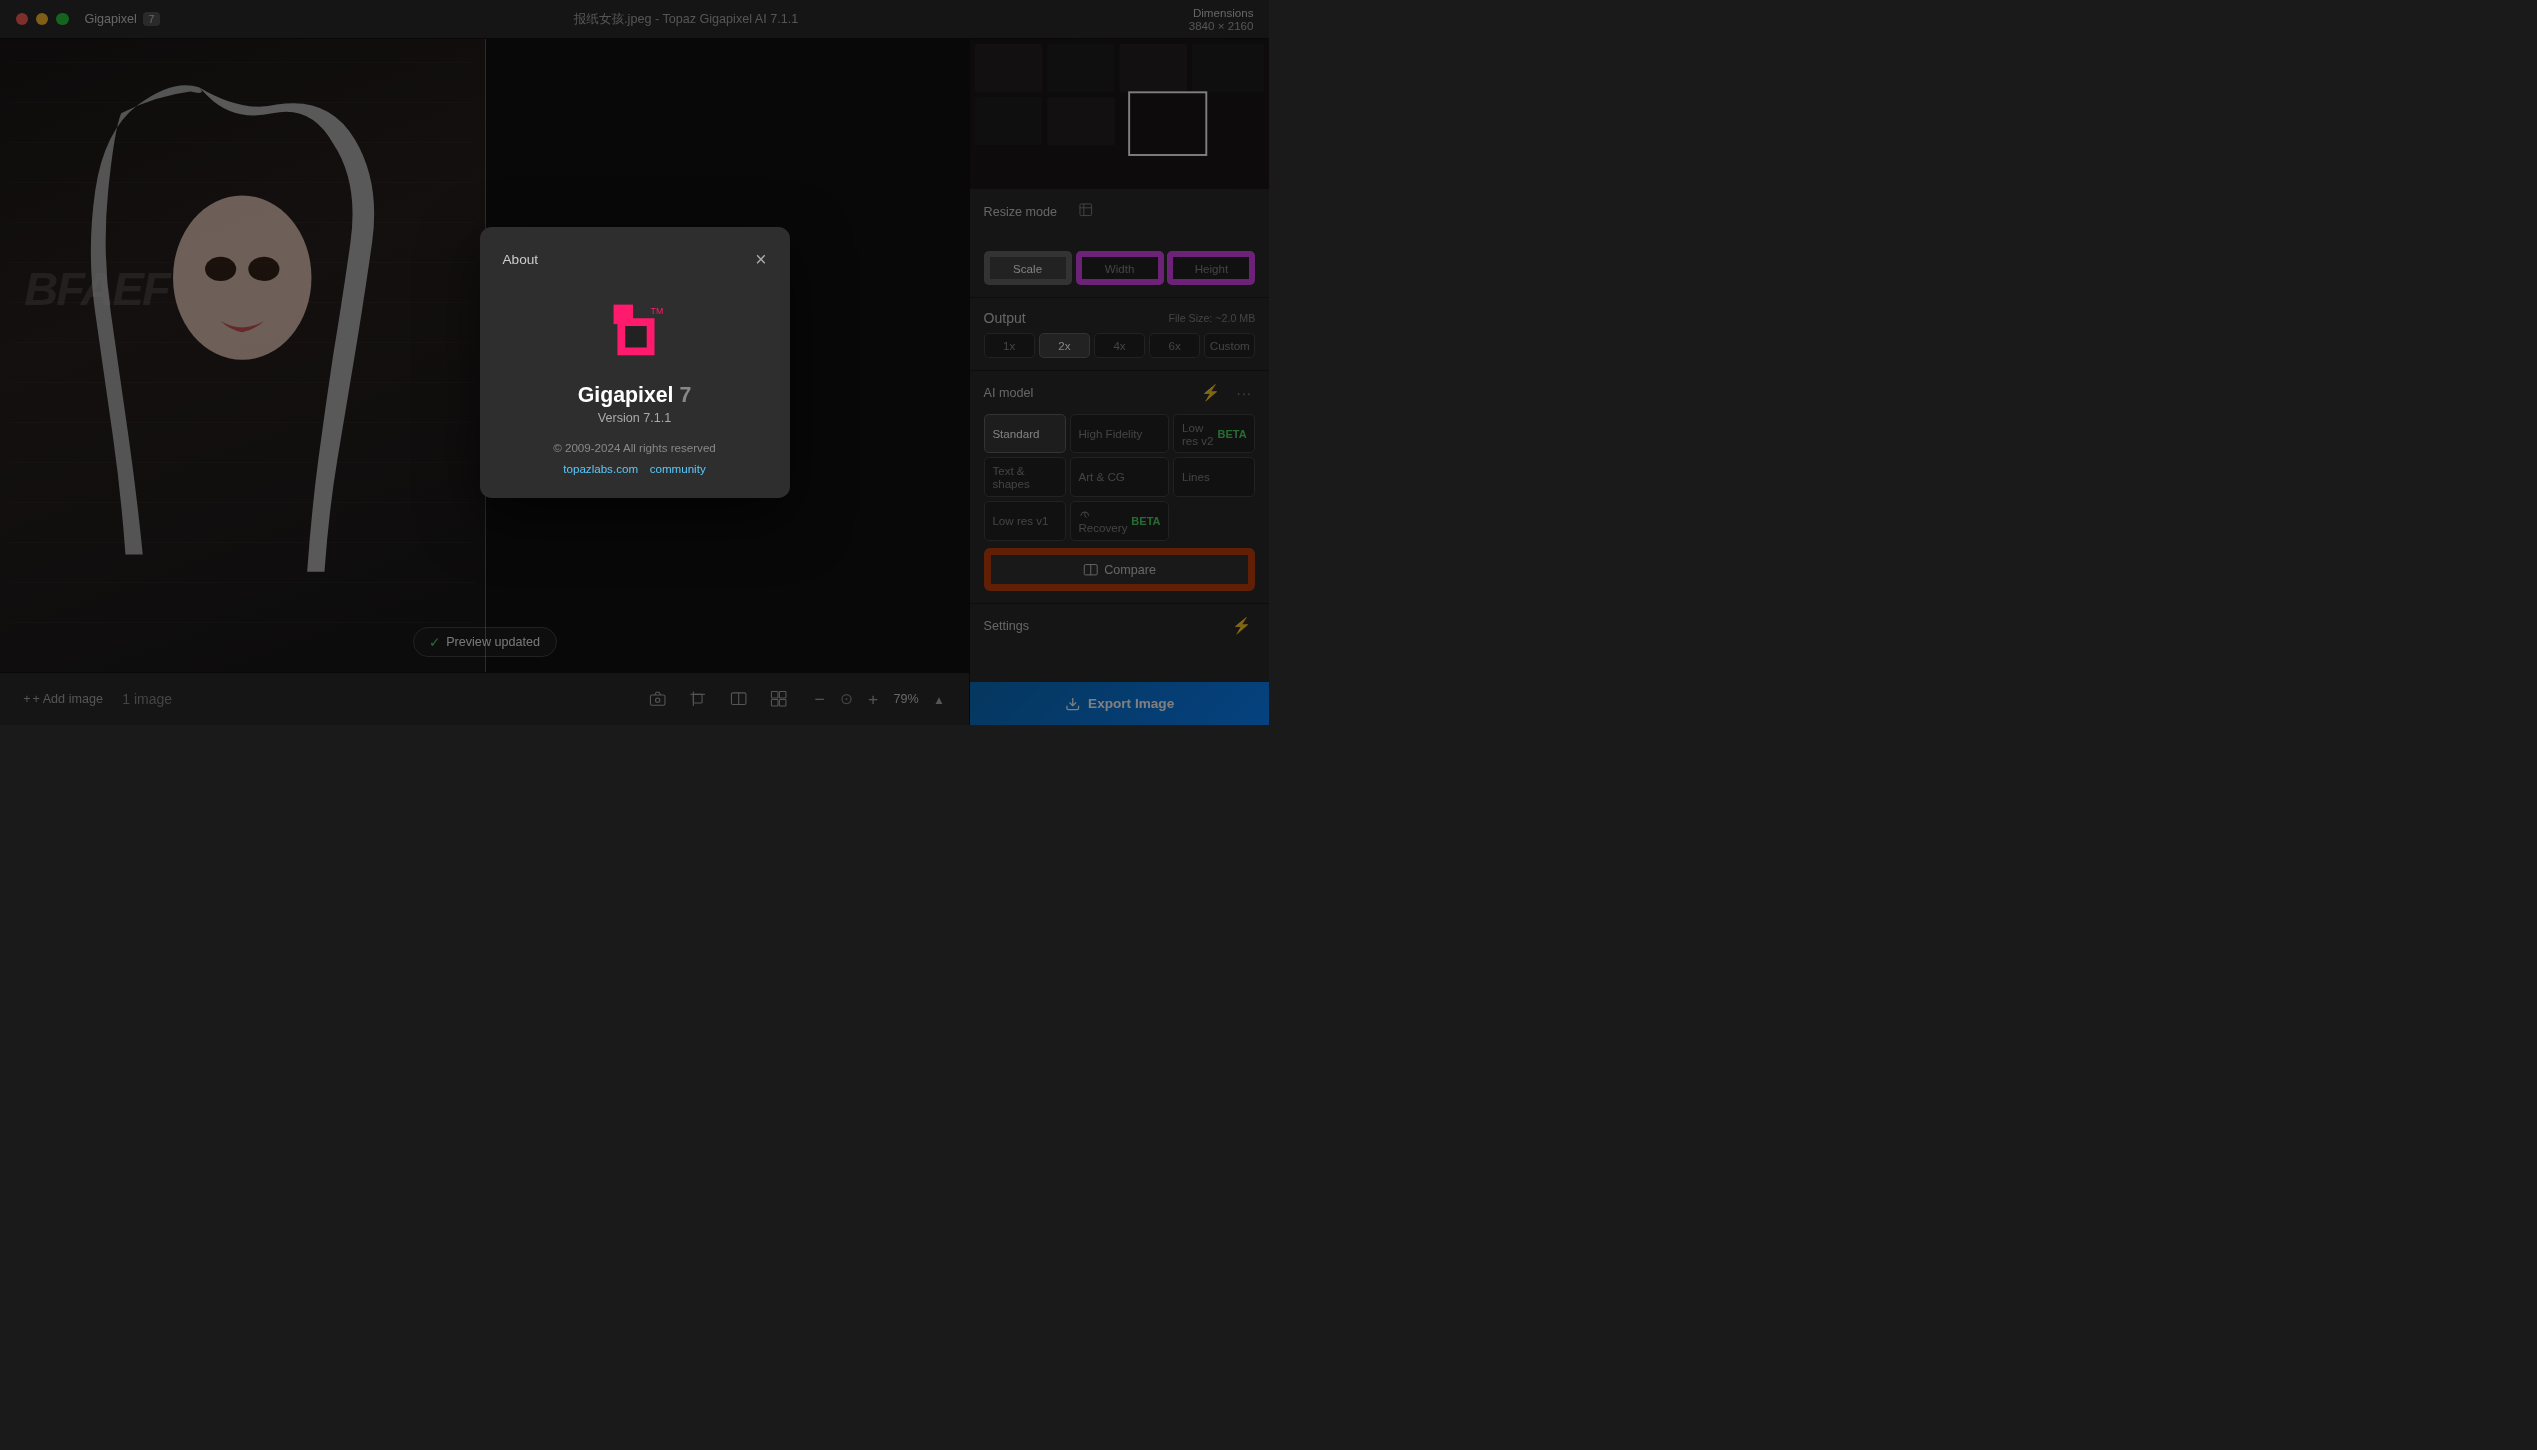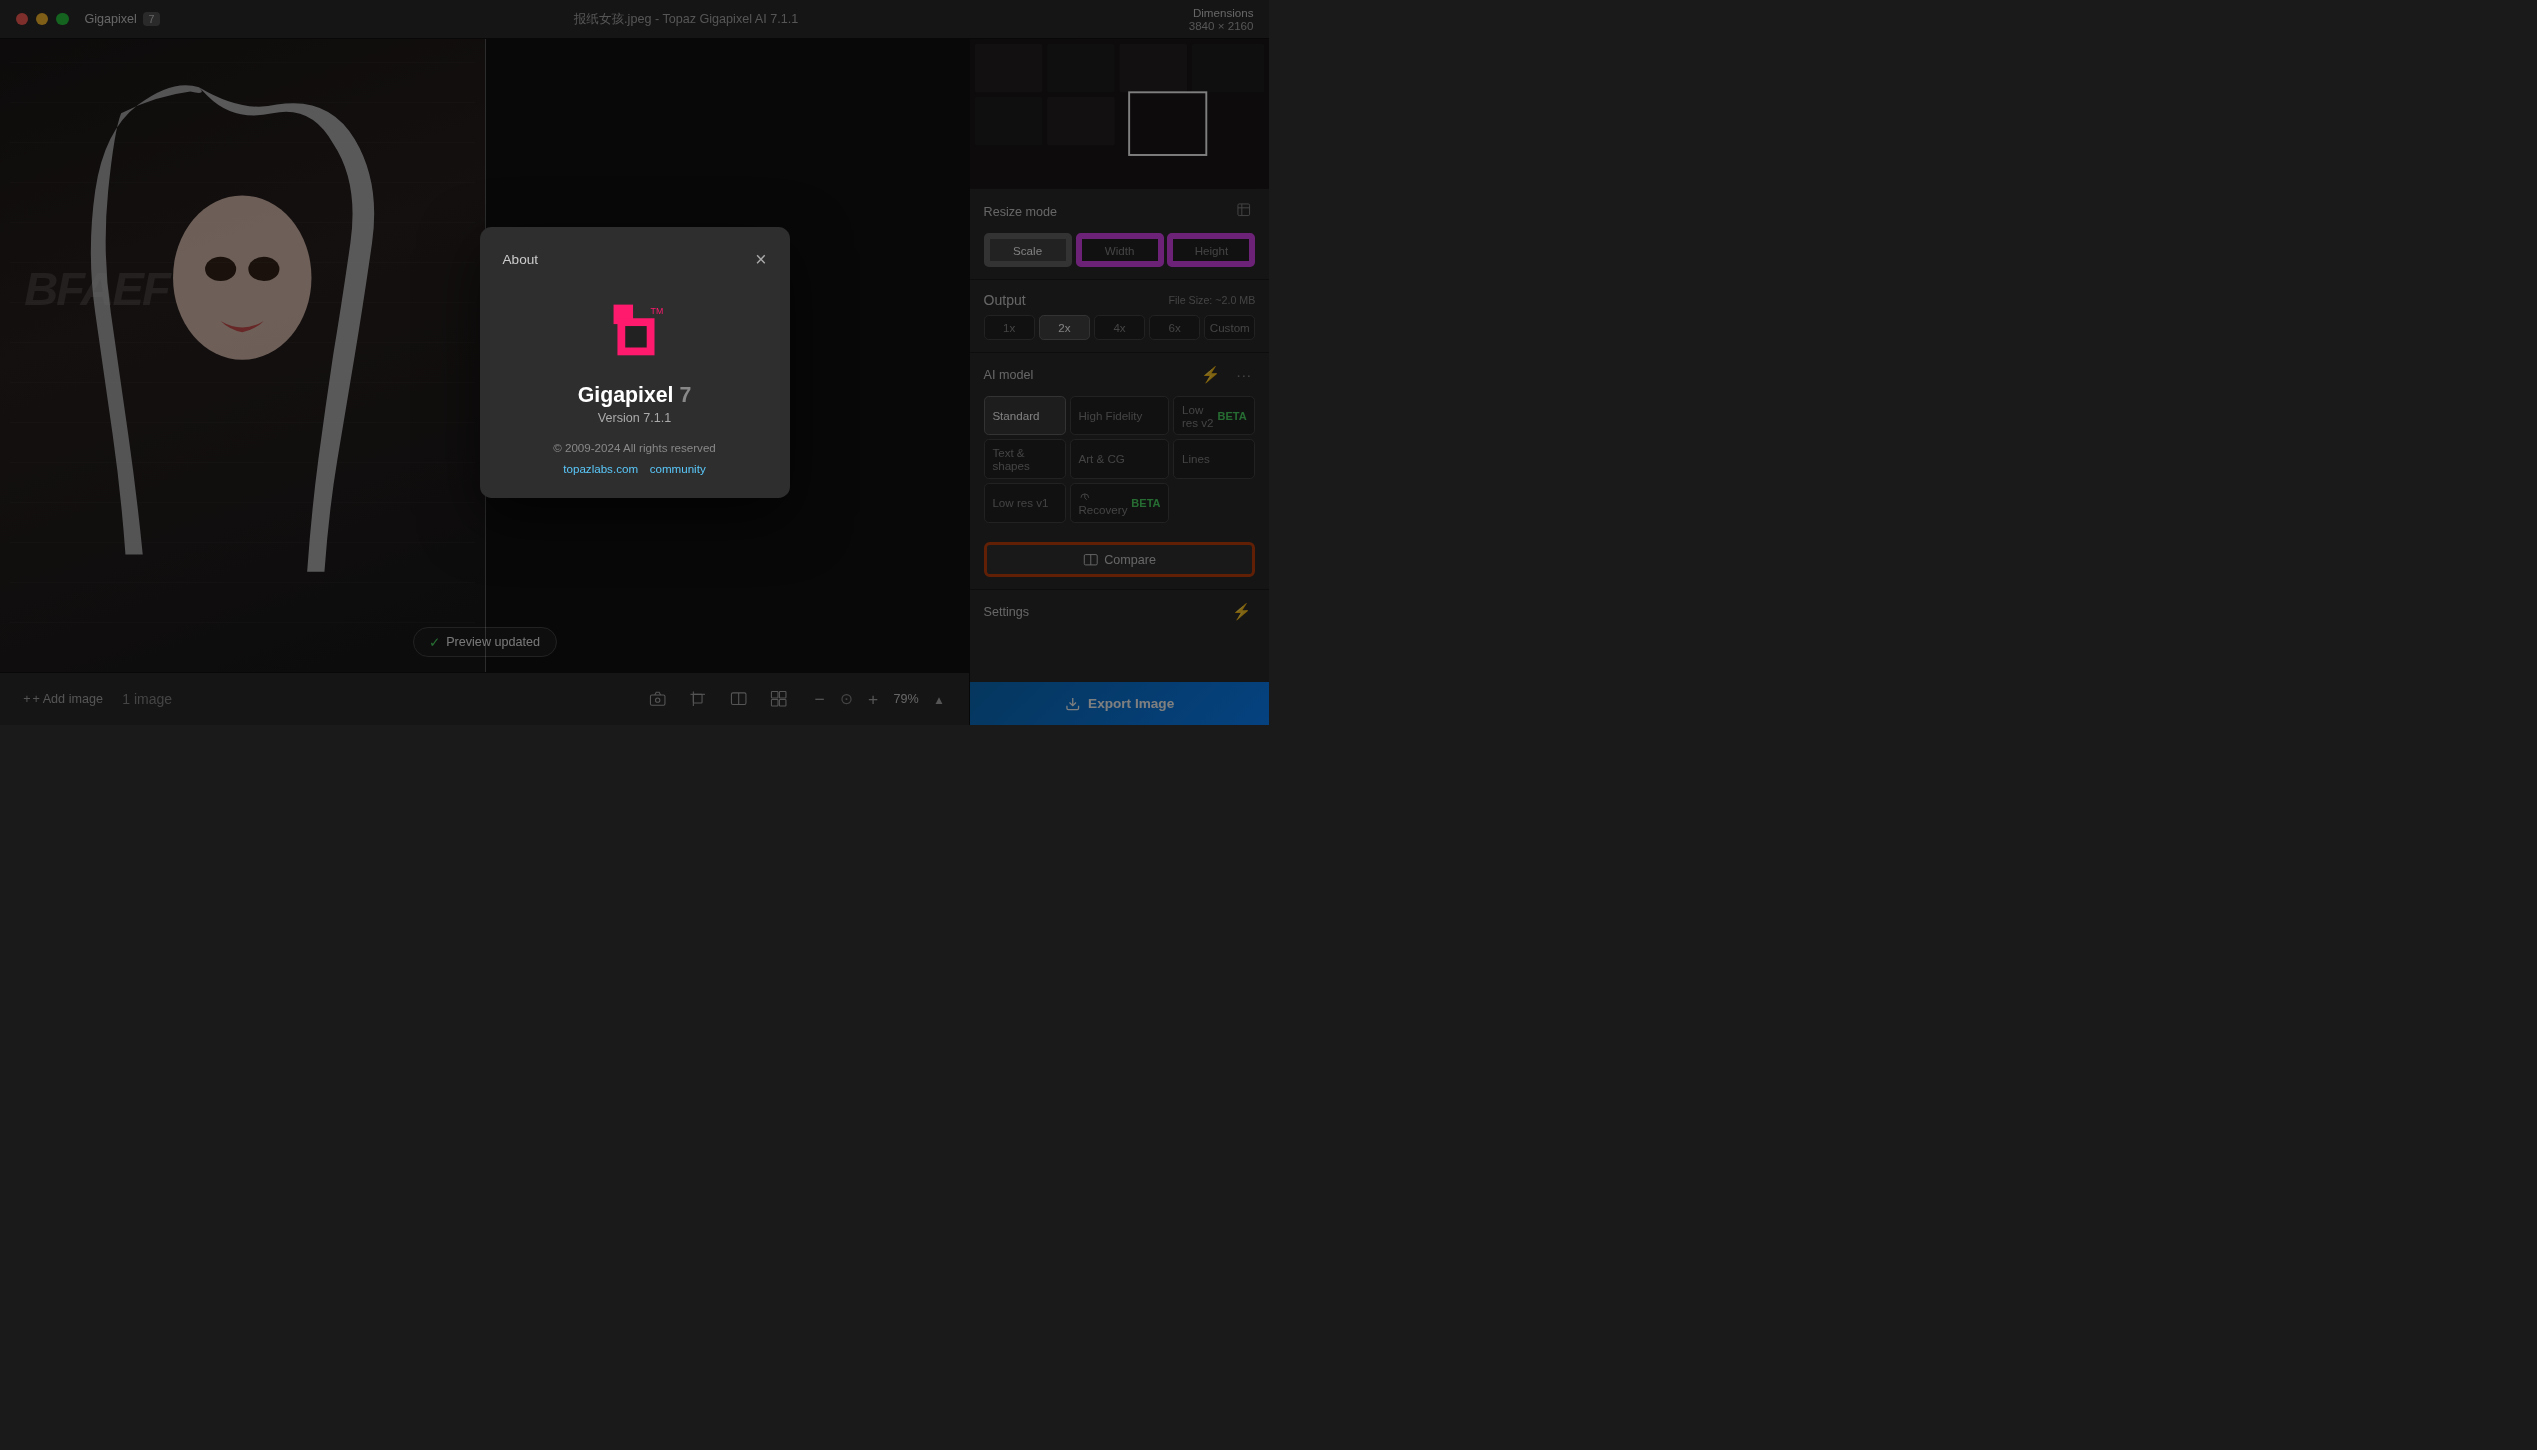--- a/index.html
+++ b/index.html
@@ -249,22 +249,21 @@
 
     
     .panel-section {
       padding: 11.6px 13.6px;
       border-bottom: 1px solid #1a1a1a;
     }
 
     .section-header {
       display: flex;
       align-items: center;
-      justify-content: space-between;
-      margin-bottom: 9px;
+      margin-bottom: 27px;
       gap: 17px;
     }
 
     .section-title {
       color: #ccc;
       font-size: 12.6px;
       font-weight: 500;
     }
 
     .section-icon-btn {
@@ -390,30 +389,30 @@
     .beta-badge {
       color: #4cd964;
       font-size: 11px;
       font-weight: 600;
     }
 
     .compare-btn {
       width: 100%;
       padding: 6.8px;
       background: #333;
-      border: 3px solid #c2410c;
+      border: 7px solid #c2410c;
       border-radius: 5.8px;
       color: #ccc;
       font-size: 12.6px;
       cursor: pointer;
       display: flex;
       align-items: center;
       justify-content: center;
       gap: 5.8px;
-      margin-top: 19px;
+      margin-top: 7px;
     }
 
     
     .settings-section {
       padding: 11.6px 13.6px;
     }
 
     .settings-header {
       display: flex;
       align-items: center;

